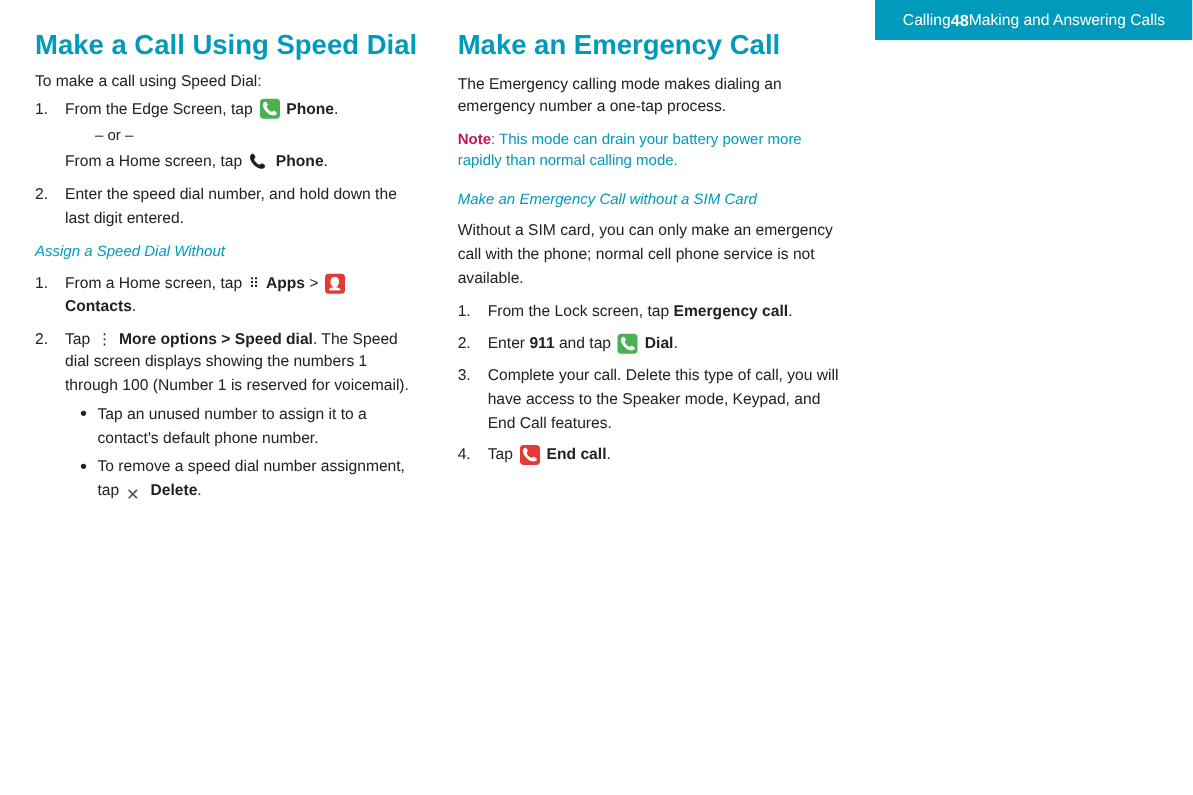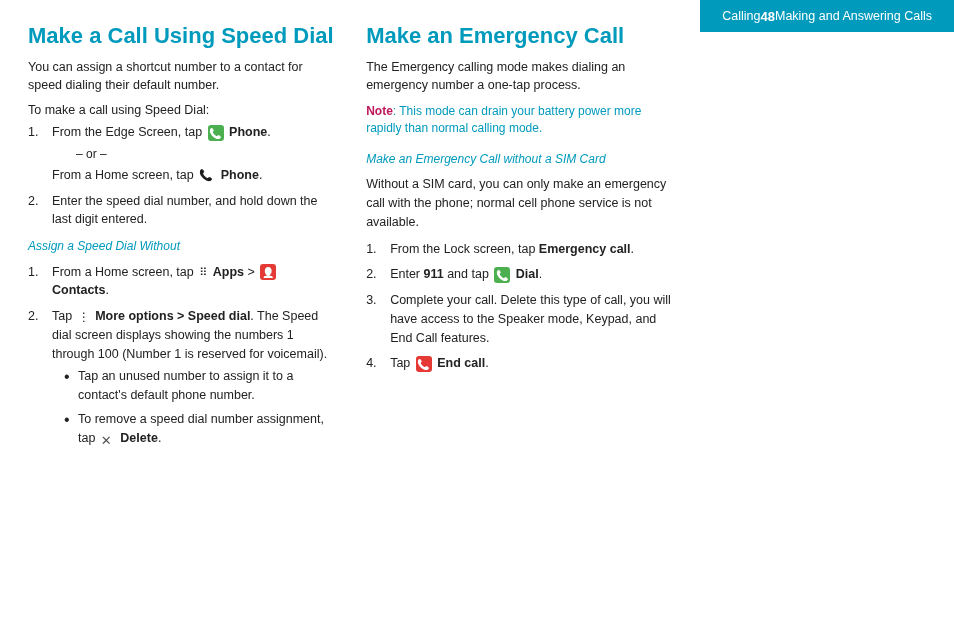--- a/index.html
+++ b/index.html
@@ -240,21 +240,20 @@
 </head>
 <body>
 
 <div class="page">
   <div class="content-area">
 
     <div class="left-col">
 
       <div>
         <div class="section-title">Make a Call Using Speed Dial</div>
-        <div class="body-text">You can assign a shortcut number to a contact for speed dialing their default number.</div>
         <div class="bold-label">To make a call using Speed Dial:</div>
         <ul class="numbered-list">
           <li>
             <span class="num">1.</span>
             <span>
               From the Edge Screen, tap
               <span class="icon-phone-green"></span>
               <strong>Phone</strong>.
               <div class="or-line">– or –</div>
               From a Home screen, tap

